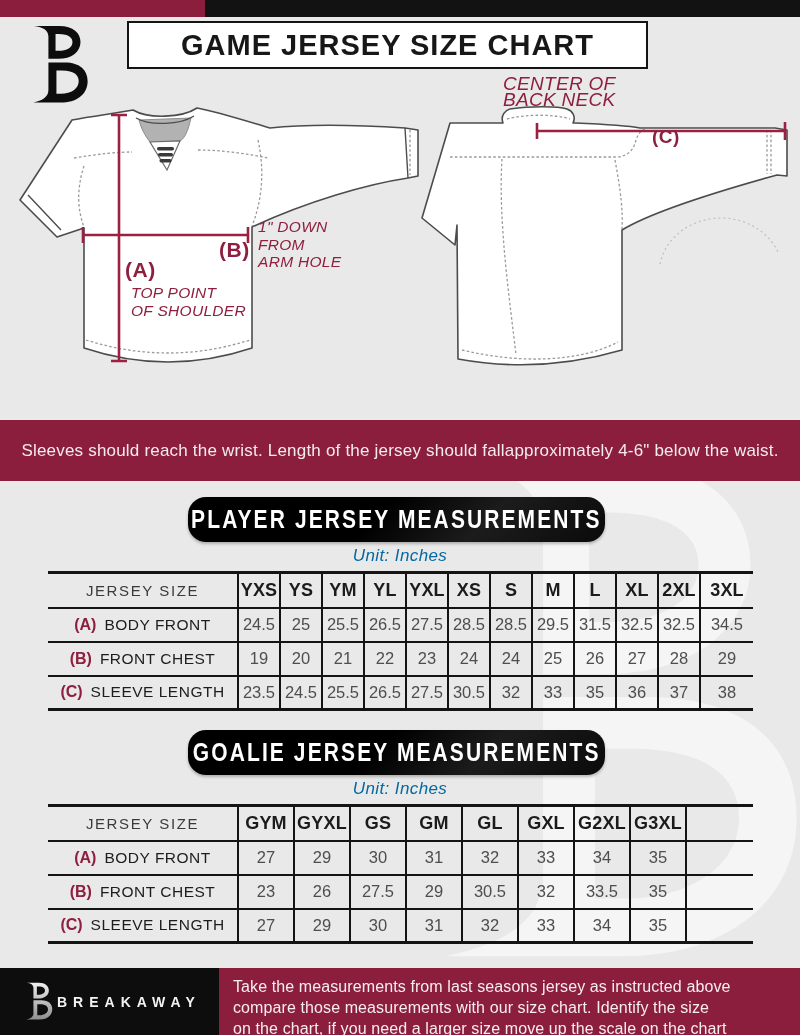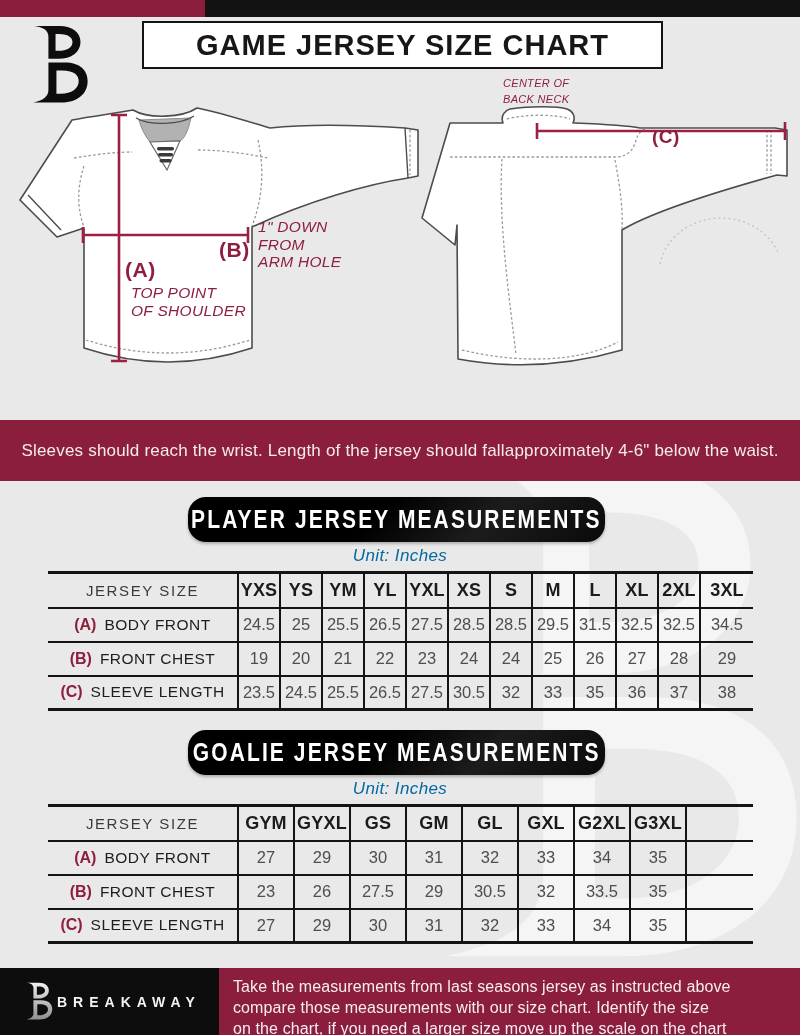--- a/index.html
+++ b/index.html
@@ -8,39 +8,39 @@
     background:#eae9e9;
     font-family:"Liberation Sans", sans-serif;
     -webkit-font-smoothing:antialiased;
   }
   
   .top-strip{position:absolute;left:0;top:0;width:800px;height:17px;background:#121212;z-index:2;}
   .top-strip-left{position:absolute;left:0;top:0;width:205px;height:17px;background:#8b1e3d;}
   .logo-header{position:absolute;left:28px;top:25px;width:64px;height:82px;z-index:3;}
   .title-box{
     position:absolute;left:127px;top:21px;width:517px;height:44px;background:#ffffff;
-    border:2px solid #141414;display:flex;align-items:center;justify-content:center;z-index:2;margin-left:15px;
+    border:2px solid #141414;display:flex;align-items:center;justify-content:center;z-index:2;
   }
   .title-box span{font-size:29px;font-weight:bold;letter-spacing:1px;color:#171717;white-space:nowrap;}
   .season-box{
     position:absolute;left:648px;top:17px;width:152px;height:50px;background:#8b1e3d;
     display:flex;align-items:center;justify-content:center;z-index:2;
   }
   .season-box span{
     font-family:"DejaVu Sans Mono", monospace;font-weight:bold;font-size:20px;
     letter-spacing:2px;color:#f6eef1;display:inline-block;transform:scaleX(0.92);
   }
   
   .diagram{position:absolute;left:0;top:68px;width:800px;height:352px;z-index:1;}
   .jersey-svg{position:absolute;}
   .m-label{position:absolute;color:#8e1f3e;z-index:2;}
   .m-key{font-weight:bold;font-size:21px;letter-spacing:0.5px;}
   .m-desc{font-style:italic;font-size:15.5px;line-height:17.5px;white-space:pre-line;letter-spacing:0.3px;}
   .m-key-c{font-size:19px;}
-  .m-desc-c{font-size:11px;line-height:15.5px;}
+  .m-desc-c{font-size:19px;line-height:15.5px;}
   
   .banner{
     position:absolute;left:0;top:420px;width:800px;height:61px;background:#8b1e3d;z-index:2;
     display:flex;flex-direction:row;align-items:center;justify-content:center;
   }
   .banner span{display:block;color:#f4ebee;font-size:17px;line-height:25px;text-align:center;letter-spacing:0.2px;}
   
   .watermark{position:absolute;left:408px;top:455px;z-index:0;}
   
   .section-title{

